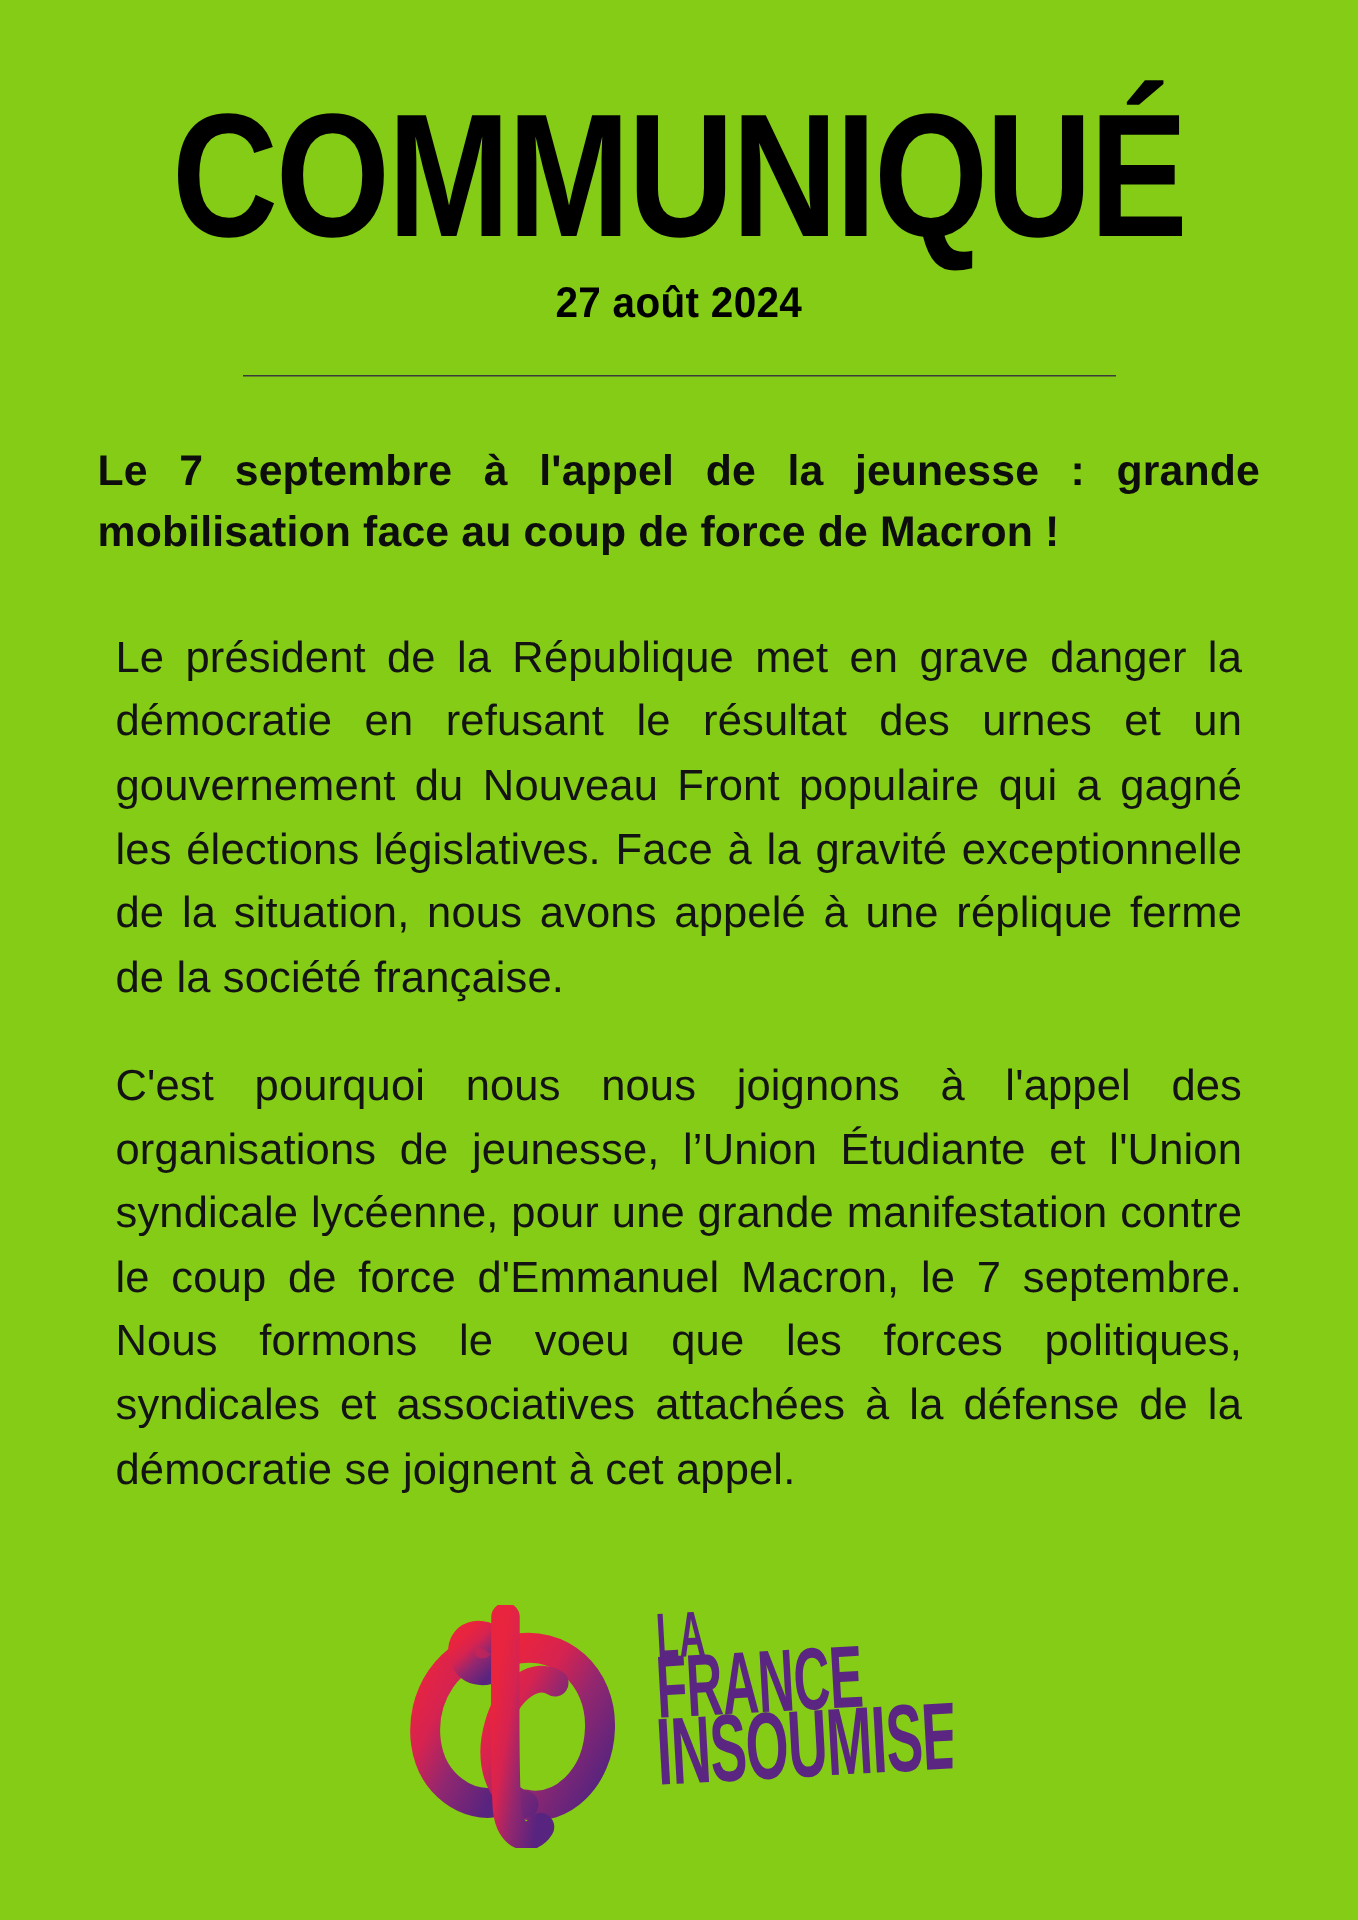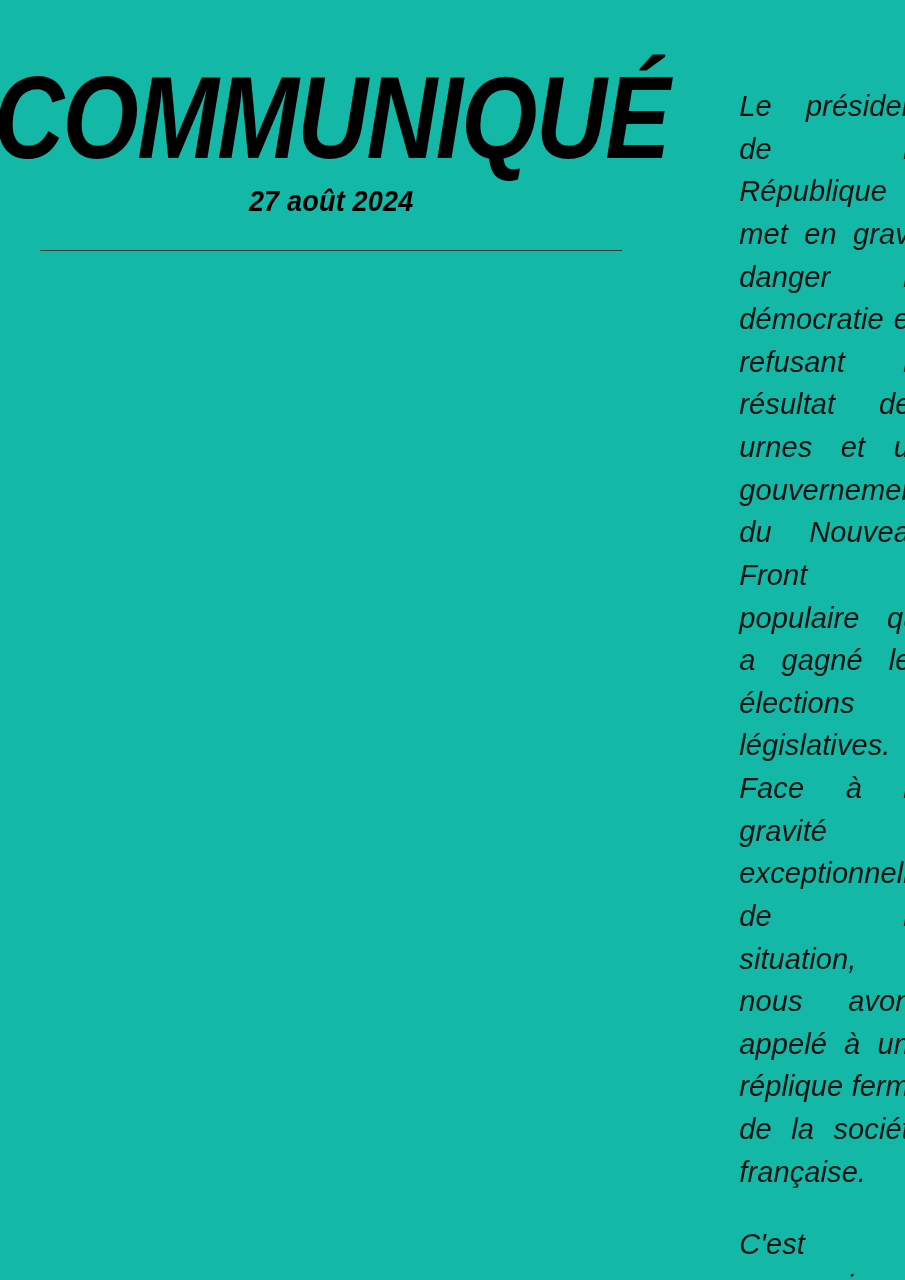--- a/index.html
+++ b/index.html
@@ -14,24 +14,23 @@
     position: relative;
     overflow: hidden;
     font-family: "Liberation Sans", "DejaVu Sans", sans-serif;
     color: #111111;
     -webkit-font-smoothing: antialiased;
   }
 
   .page {
     position: absolute;
     inset: 0;
-    background: #14b8a6;
+    background: #84cc16;
     display: flex;
-    flex-direction: row;
-    font-style: italic;
+    flex-direction: column;
   }
 
   
   .header {
     padding-top: 62px;
     text-align: center;
   }
   .masthead {
     font-family: "Liberation Sans Narrow", "Liberation Sans", "DejaVu Sans Condensed", sans-serif;
     font-weight: 700;
@@ -125,20 +124,21 @@
   <header class="header">
     <h1 class="masthead">COMMUNIQUÉ</h1>
     <p class="masthead-date">27 août 2024</p>
     <div class="rule-wrap">
       <div class="rule"></div>
     </div>
   </header>
 
   <main class="content">
 
+    <p class="lead">Le 7 septembre à l'appel de la jeunesse : grande mobilisation face au coup de force de Macron !</p>
 
     <p class="para gap-after-lead">Le président de la République met en grave danger la démocratie en refusant le résultat des urnes et un gouvernement du Nouveau Front populaire qui a gagné les élections législatives. Face à la gravité exceptionnelle de la situation, nous avons appelé à une réplique ferme de la société française.</p>
 
     <p class="para">C'est pourquoi nous nous joignons à l'appel des organisations de jeunesse, l’Union Étudiante et l'Union syndicale lycéenne, pour une grande manifestation contre le coup de force d'Emmanuel Macron, le 7 septembre. Nous formons le voeu que les forces politiques, syndicales et associatives attachées à la défense de la démocratie se joignent à cet appel.</p>
 
   </main>
 
   <footer class="logo-area">
     <div class="logo">
 

